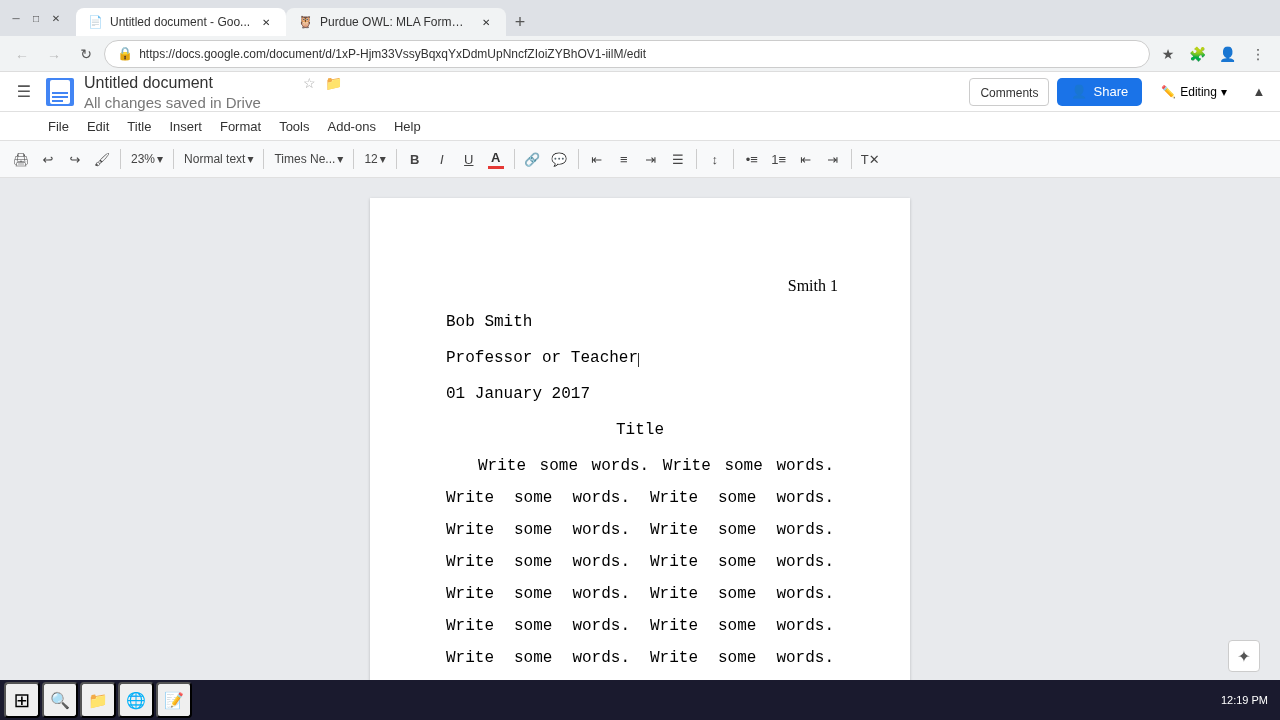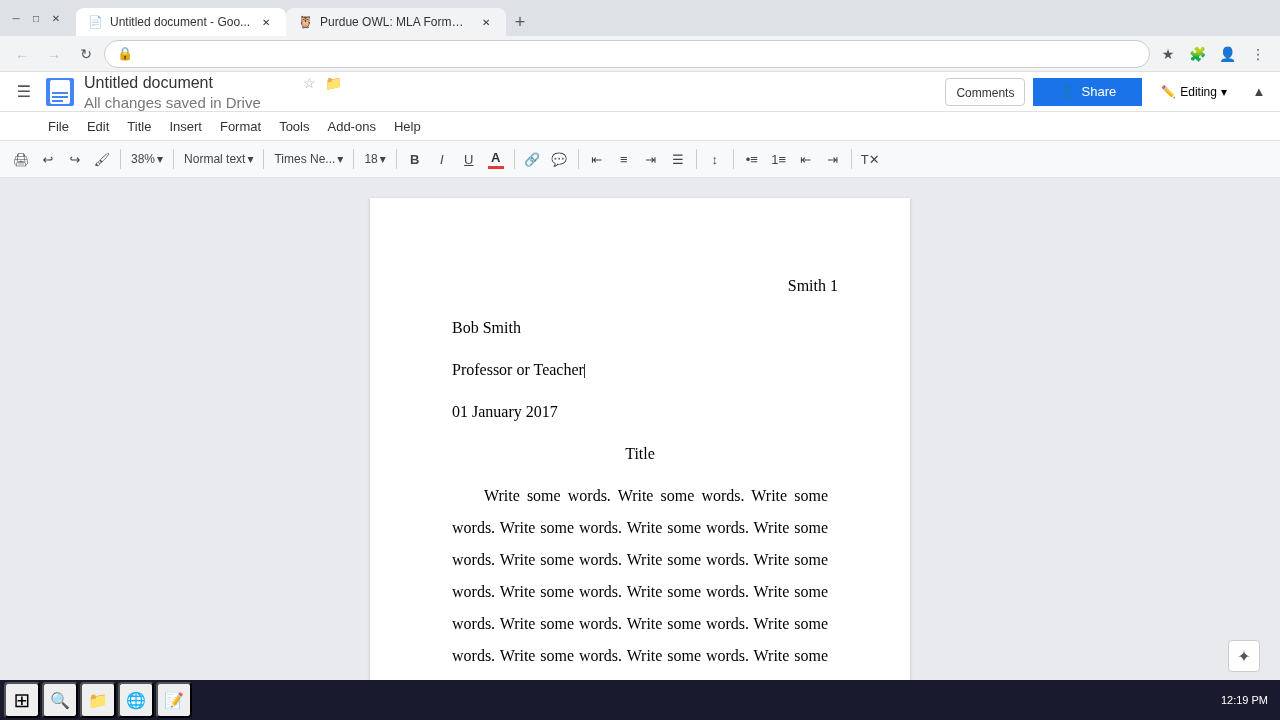--- a/index.html
+++ b/index.html
@@ -214,25 +214,25 @@
       padding: 7px 10px;
       background: #fff;
       border: 1px solid #ccc;
       border-radius: 4px;
       font-size: 12px;
       cursor: pointer;
       color: #333;
     }
     .share-btn {
       height: 28px;
-      padding: 0 26px;
+      padding: 0 14px;
       background: #1a73e8;
       color: white;
       border: none;
-      border-radius: 0;
+      border-radius: 5px;
       font-size: 13px;
       cursor: pointer;
       display: flex; align-items: center; gap: 6px;
     }
     .editing-btn {
       height: 28px;
       padding: 0 10px;
       background: #fff;
       border: 1px solid transparent;
       border-radius: 4px;
@@ -347,21 +347,21 @@
       line-height: 2;
       min-height: 700px;
     }
 
     .doc-header-right {
       text-align: right;
       margin-bottom: 0;
     }
 
     .doc-content { }
-    .doc-content p { margin: 10px; }
+    .doc-content p { margin: 4px; font-family: Liberation Mono, monospace; }
     .doc-content .title-line { text-align: center; }
 
     .text-paragraph {
       text-indent: 32px;
       text-align: justify;
       line-height: 2;
       margin-bottom: 0;
     }
 
     
@@ -440,20 +440,21 @@
     <span data-name="back-icon">←</span>
   </button>
   <button class="nav-btn disabled" data-name="forward-button">
     <span data-name="forward-icon">→</span>
   </button>
   <button class="nav-btn" data-name="reload-button">
     <span data-name="reload-icon">↻</span>
   </button>
   <div class="url-bar" data-name="url-bar">
     <span data-name="lock-icon">🔒</span>
+    <span class="url-text" data-name="url-text">https://docs.google.com/document/d/1xP-Hjm33VssyBqxqYxDdmUpNncfZIoiZYBhOV1-iilM/edit</span>
   </div>
   <div class="browser-actions" data-name="browser-actions">
     <button class="browser-action-btn" data-name="bookmark-button">★</button>
     <button class="browser-action-btn" data-name="extensions-button">🧩</button>
     <button class="browser-action-btn" data-name="profile-button">👤</button>
     <button class="browser-action-btn" data-name="more-button">⋮</button>
   </div>
 </div>
 
 <div class="docs-app" data-name="docs-app">
@@ -509,36 +510,36 @@
       <span data-name="undo-icon">↩</span>
     </button>
     <button class="toolbar-btn" data-name="redo-button">
       <span data-name="redo-icon">↪</span>
     </button>
     <button class="toolbar-btn" data-name="paint-format-button">
       <span data-name="paint-format-icon">🖌</span>
     </button>
     <div class="toolbar-separator" data-name="toolbar-sep-1"></div>
     <div class="toolbar-select" data-name="zoom-select">
-      <span data-name="zoom-label">38%</span>
+      <span data-name="zoom-label">23%</span>
       <span data-name="zoom-chevron-icon">▾</span>
     </div>
     <div class="toolbar-separator" data-name="toolbar-sep-2"></div>
     <div class="toolbar-select" data-name="style-select">
       <span data-name="style-label">Normal text</span>
       <span data-name="style-chevron-icon">▾</span>
     </div>
     <div class="toolbar-separator" data-name="toolbar-sep-3"></div>
     <div class="toolbar-select" data-name="font-select">
       <span data-name="font-label">Times Ne...</span>
       <span data-name="font-chevron-icon">▾</span>
     </div>
     <div class="toolbar-separator" data-name="toolbar-sep-4"></div>
     <div class="toolbar-select" data-name="font-size-select">
-      <span data-name="font-size-label">18</span>
+      <span data-name="font-size-label">12</span>
       <span data-name="font-size-chevron-icon">▾</span>
     </div>
     <div class="toolbar-separator" data-name="toolbar-sep-5"></div>
     <button class="toolbar-btn" data-name="bold-button">
       <strong data-name="bold-icon">B</strong>
     </button>
     <button class="toolbar-btn" data-name="italic-button">
       <em data-name="italic-icon">I</em>
     </button>
     <button class="toolbar-btn" data-name="underline-button">

